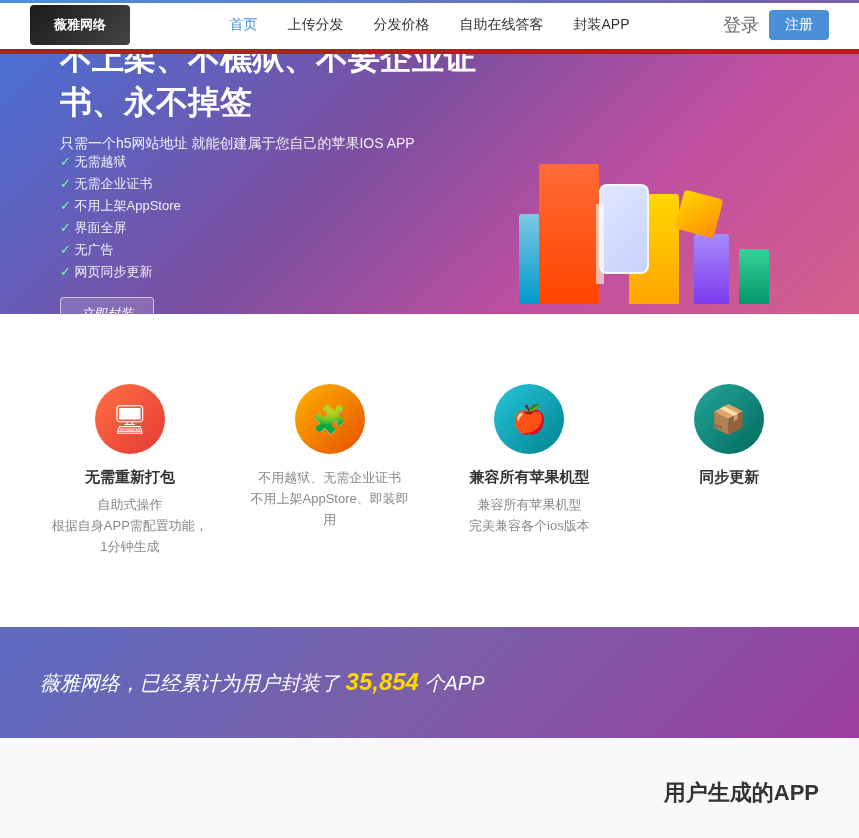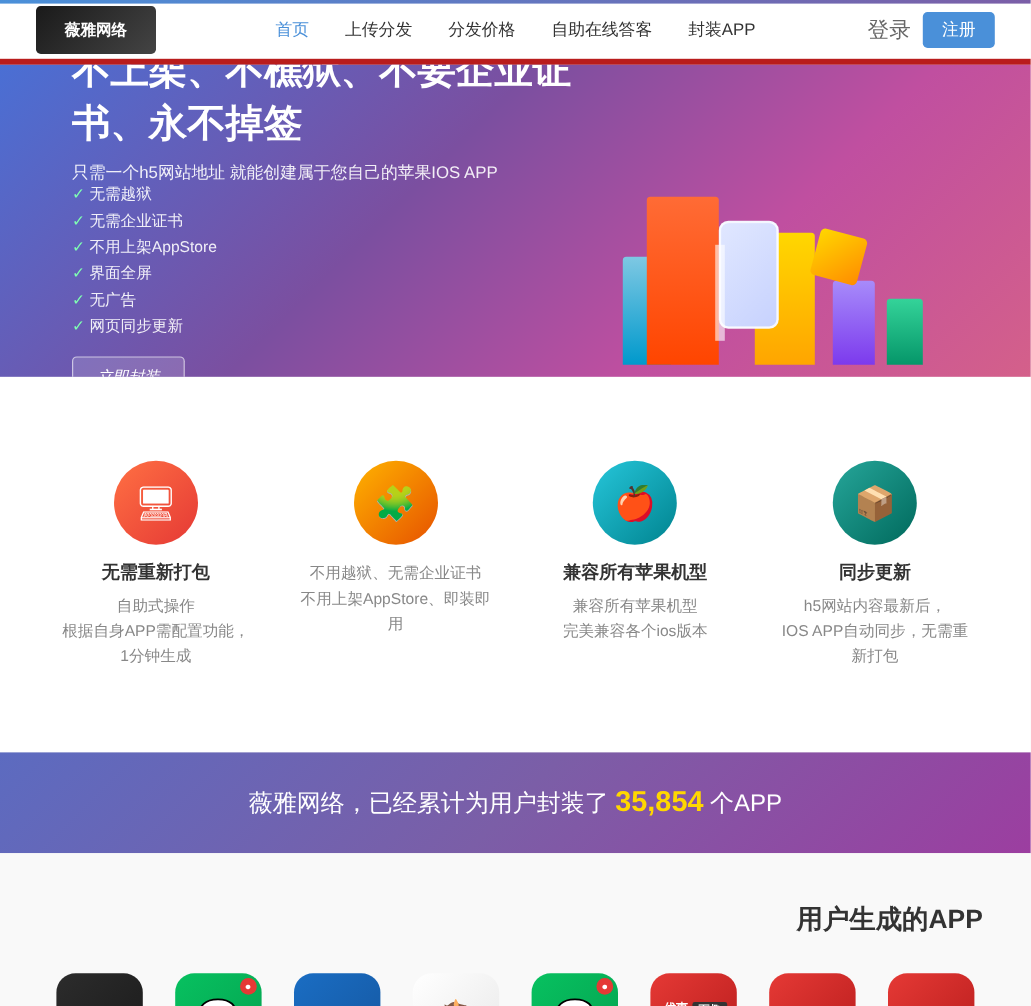--- a/index.html
+++ b/index.html
@@ -223,22 +223,22 @@
     }
     .feature-desc {
       font-size: 13px;
       color: #888;
       line-height: 1.6;
     }
 
     
     .stats-banner {
       background: linear-gradient(135deg, #5c6bc0, #7b5ea7, #9c3ea0);
-      padding: 28px 40px;
-      text-align: center;
+      padding: 41px 40px;
+      font-style: italic;
     }
     .stats-text {
       font-size: 20px;
       color: #fff;
     }
     .stats-number {
       color: #ffd700;
       font-size: 24px;
       font-weight: bold;
     }
@@ -375,24 +375,20 @@
       <div class="feature-icon icon-teal">🍎</div>
       <div class="feature-title">兼容所有苹果机型</div>
       <div class="feature-desc">
         <span>兼容所有苹果机型</span><br>
         <span>完美兼容各个ios版本</span>
       </div>
     </div>
     <div class="feature-card">
       <div class="feature-icon icon-green">📦</div>
       <div class="feature-title">同步更新</div>
-      <div class="feature-desc">
-        <span>h5网站内容最新后，</span><br>
-        <span>IOS APP自动同步，无需重新打包</span>
-      </div>
     </div>
   </div>
 </section>
 
 <section class="stats-banner">
   <div class="stats-text">
     <span>薇雅网络，已经累计为用户封装了</span>
     <span class="stats-number">35,854</span>
     <span>个APP</span>
   </div>

